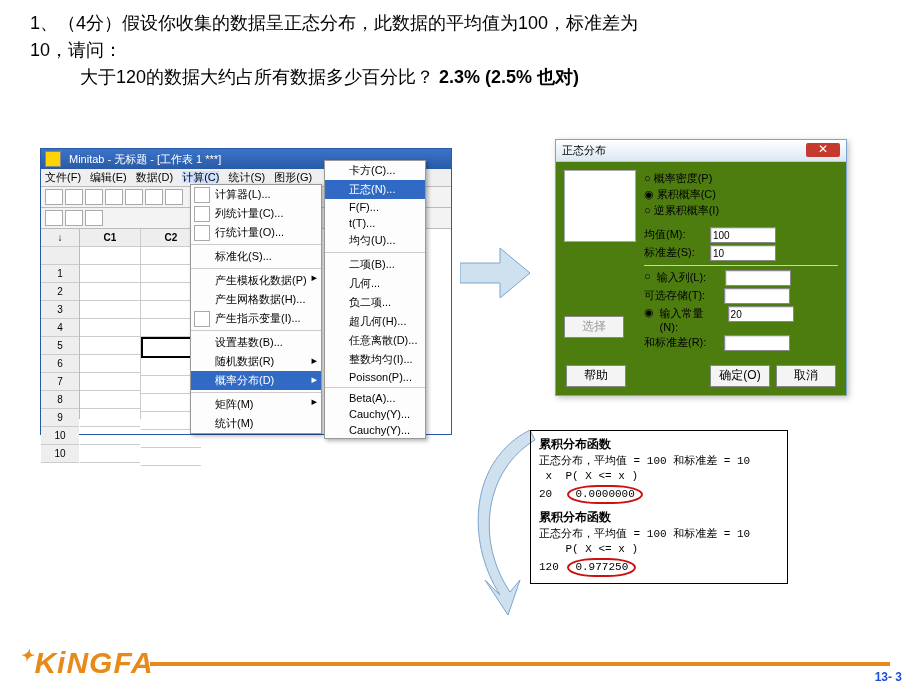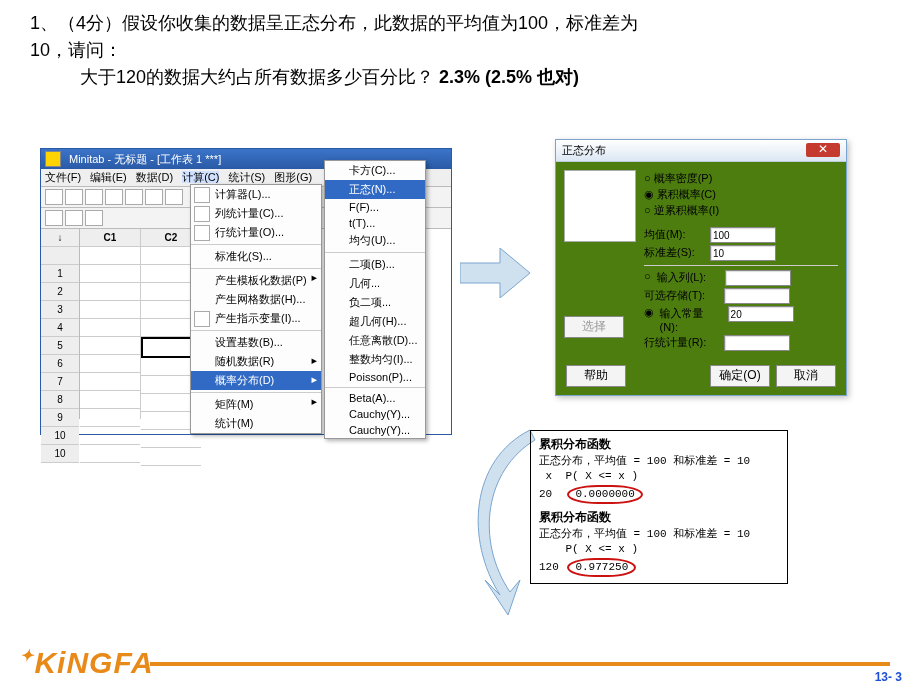--- a/index.html
+++ b/index.html
@@ -201,21 +201,21 @@
             <input type="text" value="10" style="">
           </div>
         <hr>
         <div class="row">○ <span style="width:62px">输入列(L):</span><input type="text" style=""></div>
         <div class="row">
             <span style="width:74px">可选存储(T):</span>
             <input type="text" style="">
           </div>
         <div class="row">◉ <span style="width:62px">输入常量(N):</span><input type="text" value="20" style=""></div>
         <div class="row">
-            <span style="width:74px">行统计量(R):</span>
+            <span style="width:74px">和标准差(R):</span>
             <input type="text" style="">
           </div>
       </div>
     </div>
     <div class="btnrow">
       <div class="wbtn">帮助</div>
       <div style="display:flex;gap:6px">
         <div class="wbtn">确定(O)</div>
         <div class="wbtn">取消</div>
       </div>

